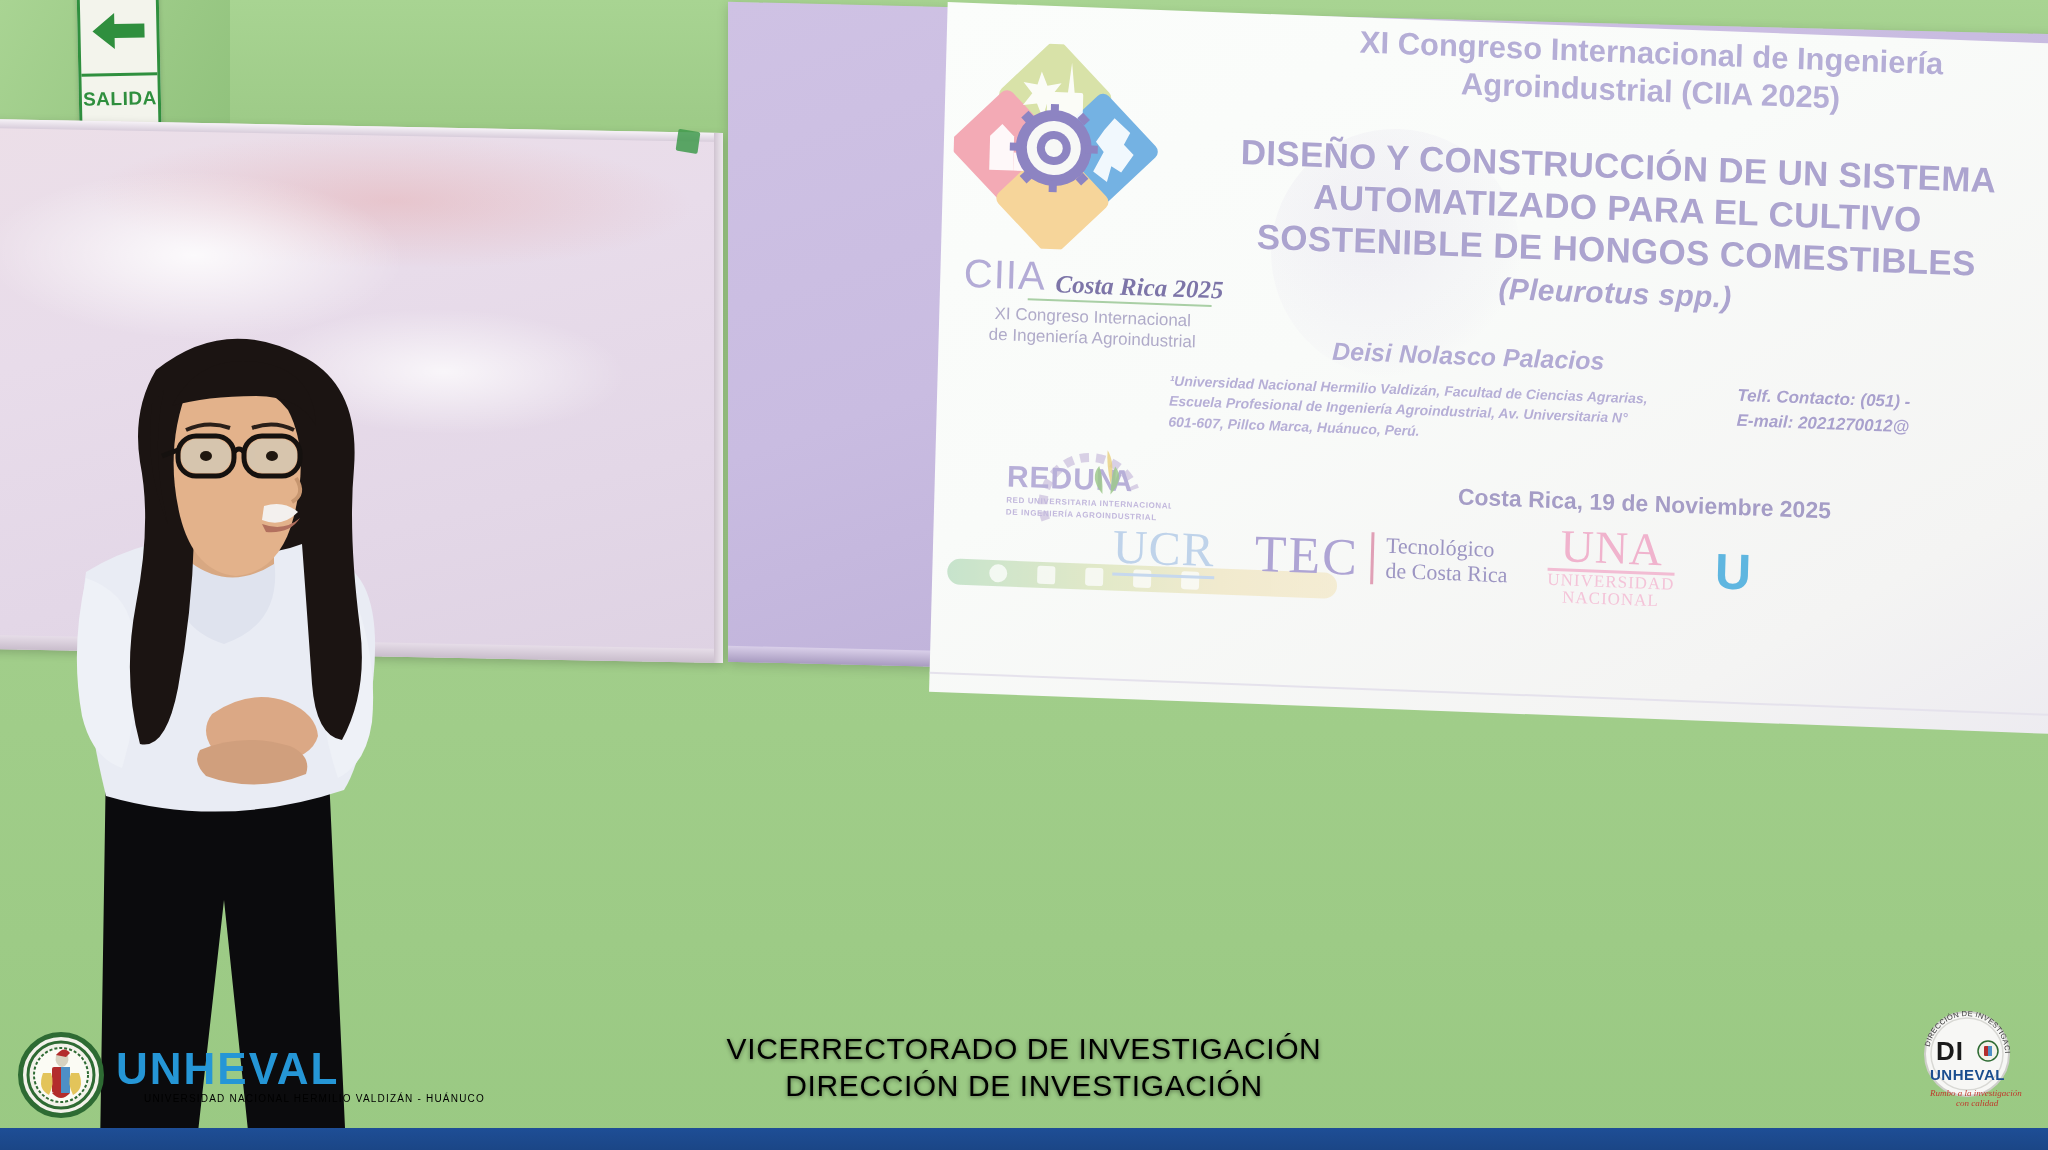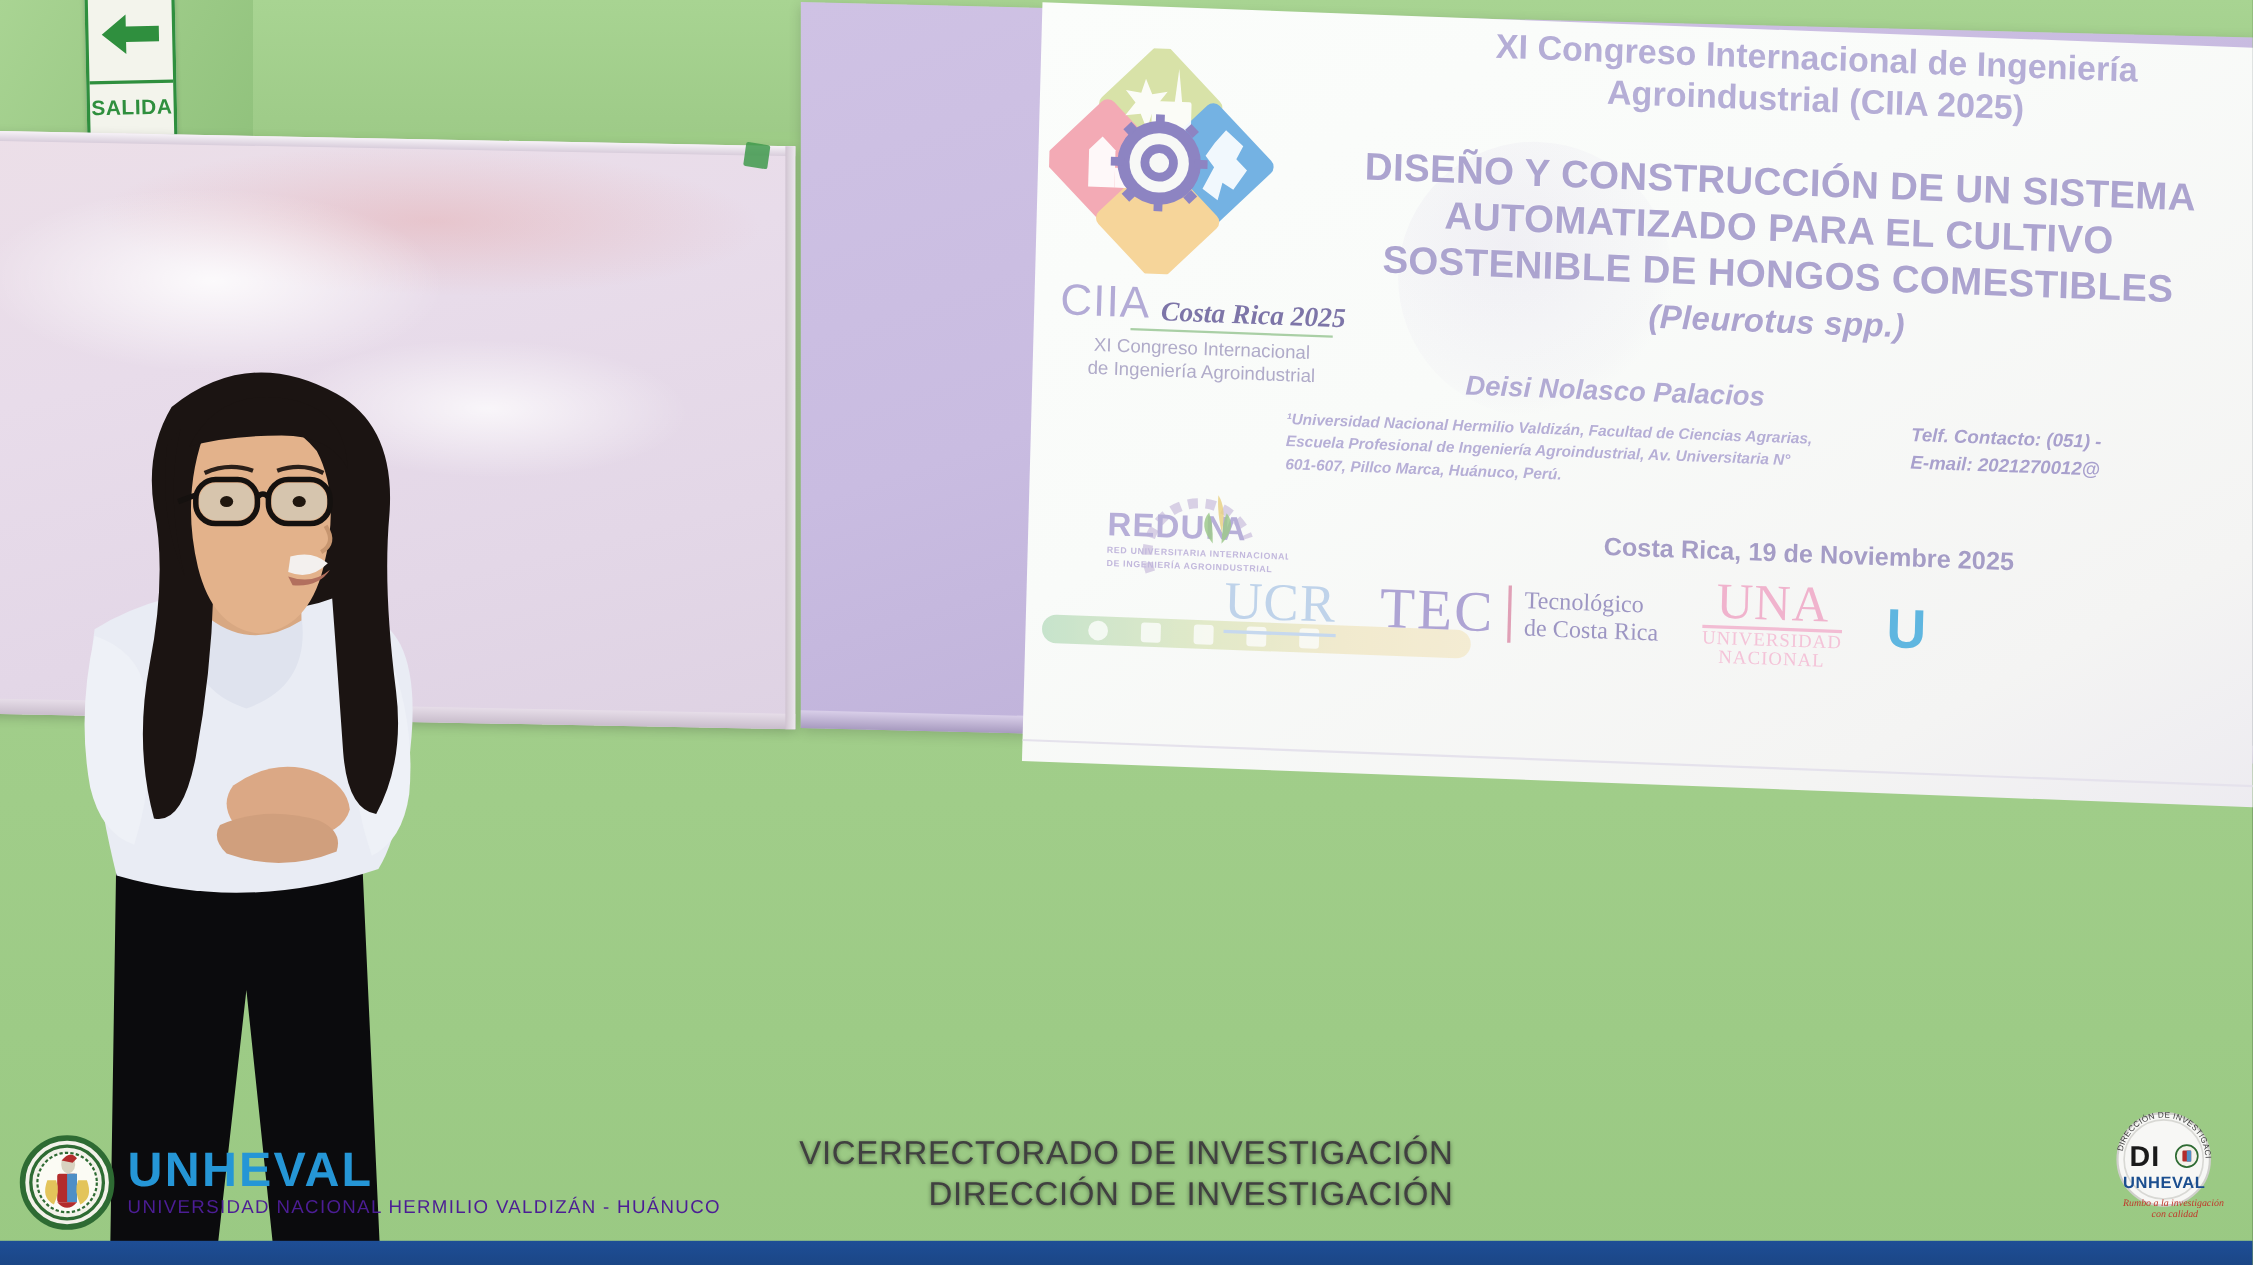--- a/index.html
+++ b/index.html
@@ -129,37 +129,37 @@
 
   .slide-bottomline{position:absolute;left:0;bottom:18px;width:100%;height:2px;background:#e5e2ec;}
 
   
   .person{position:absolute;left:60px;top:310px;width:420px;height:840px;}
   .person svg{display:block;width:100%;height:100%;}
 
   
   .overlay{position:absolute;left:0;bottom:22px;width:100%;height:120px;
     display:flex;align-items:center;justify-content:center;pointer-events:none;}
-  .overlay-text{color:#404040;text-align:right;line-height:1.22;
+  .overlay-text{color:#000000;text-align:center;line-height:1.22;
     font-size:30px;letter-spacing:.6px;
     text-shadow:0 1px 4px rgba(0,0,0,.45);font-family:"Liberation Sans",sans-serif;}
 
   .blue-bar{position:absolute;left:0;bottom:0;width:100%;height:22px;
     background:linear-gradient(180deg,#1e4e96 0%,#1b4686 100%);}
 
   
   .unheval{position:absolute;left:18px;bottom:32px;display:flex;align-items:center;gap:12px;}
   .crest{width:76px;height:76px;border-radius:50%;
     background:#f3f2ea;border:5px solid #2e6b33;position:relative;
     box-shadow:0 0 0 2px #f3f2ea inset;}
   .crest svg{position:absolute;inset:0;width:100%;height:100%;}
   .unheval-txt .big{font-size:44px;font-weight:bold;color:#2596d6;letter-spacing:2px;line-height:1;
     font-family:"Liberation Sans",sans-serif;}
-  .unheval-txt .small{font-size:17px;color:#4c1d95;letter-spacing:1.2px;margin-top:2px;
-    font-family:"Liberation Sans",sans-serif;}
+  .unheval-txt .small{font-size:10px;color:#000000;letter-spacing:1.2px;margin-top:2px;
+    font-family:"Liberation Sans",sans-serif;margin-left:28px;}
 
   
   .di-seal{position:absolute;right:22px;bottom:38px;width:118px;height:104px;}
   .di-seal svg{width:100%;height:100%;display:block;}
 </style>
 </head>
 <body>
 
 <div class="stage">
 

